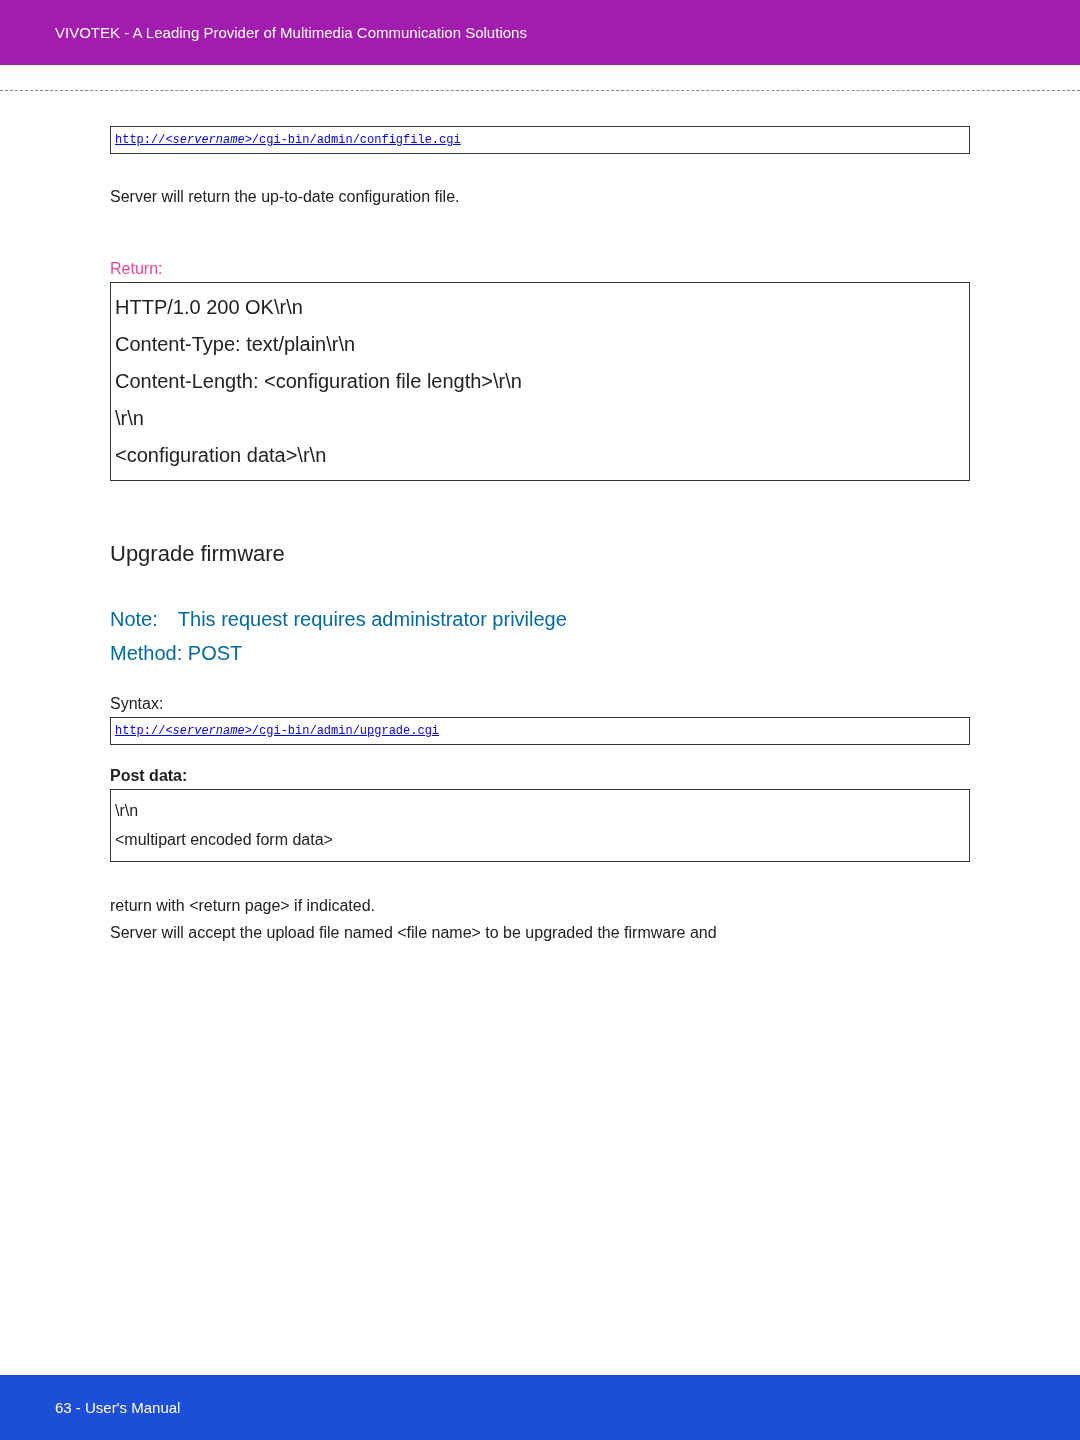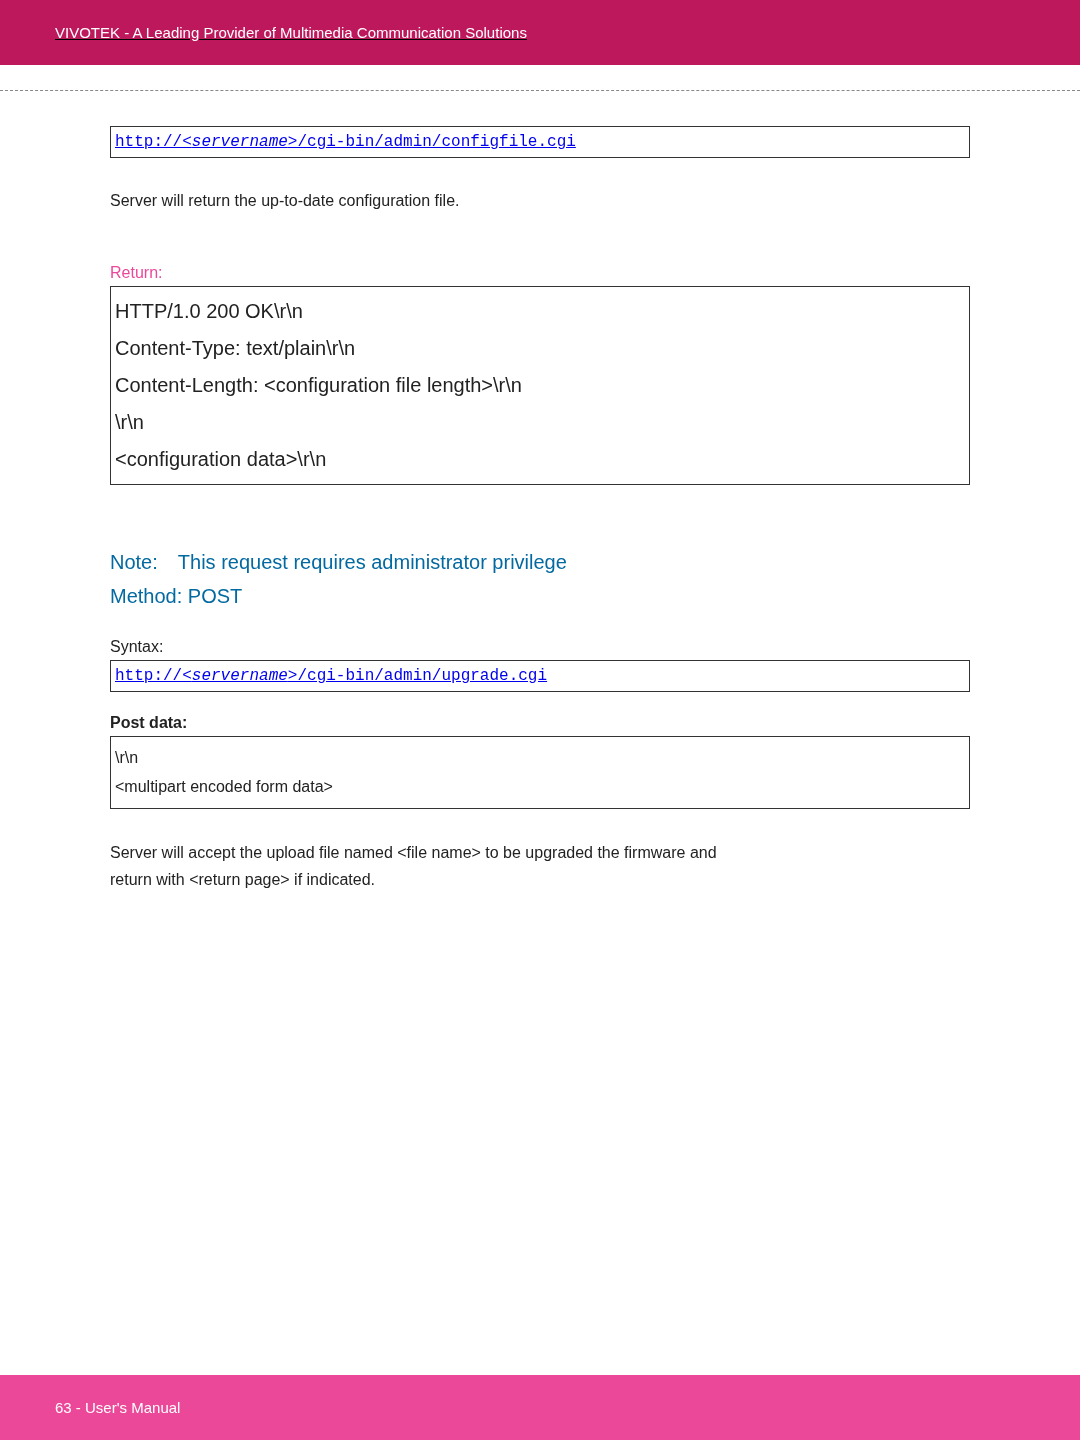--- a/index.html
+++ b/index.html
@@ -4,46 +4,45 @@
 <style>
   * { margin: 0; padding: 0; box-sizing: border-box; }
   body {
     font-family: Arial, Helvetica, sans-serif;
     background: #fff;
     width: 1080px;
     height: 1440px;
     position: relative;
   }
   .header-bar {
-    background: #be185d;
+    background: #a21caf;
     height: 65px;
     width: 100%;
     display: flex;
     align-items: center;
     padding-left: 55px;
-    text-decoration: underline;
   }
   .header-text {
     color: #fff;
     font-size: 15px;
     font-weight: normal;
   }
   .divider {
     border-top: 1px dashed #888;
     margin-top: 25px;
     width: 100%;
   }
   .content {
     padding: 35px 110px 0 110px;
   }
   .code-box {
     border: 1px solid #333;
     padding: 6px 4px;
     font-family: "Courier New", monospace;
-    font-size: 16px;
+    font-size: 12px;
     color: #0000EE;
     text-decoration: underline;
     margin-bottom: 30px;
   }
   .server-italic {
     font-style: italic;
   }
   .para {
     font-size: 16px;
     color: #222;
@@ -94,21 +93,21 @@
     color: #222;
     line-height: 1.85;
     margin-bottom: 30px;
   }
   .footer-bar {
     position: absolute;
     bottom: 0;
     left: 0;
     width: 100%;
     height: 65px;
-    background: #ec4899;
+    background: #1d4ed8;
     display: flex;
     align-items: center;
     padding-left: 55px;
   }
   .footer-text {
     color: #fff;
     font-size: 15px;
   }
 </style>
 </head>
@@ -130,39 +129,40 @@
 
   <div class="return-label">Return:</div>
   <div class="return-box">
     <div>HTTP/1.0 200 OK\r\n</div>
     <div>Content-Type: text/plain\r\n</div>
     <div>Content-Length: &lt;configuration file length&gt;\r\n</div>
     <div>\r\n</div>
     <div>&lt;configuration data&gt;\r\n</div>
   </div>
 
+  <div class="section-title">Upgrade firmware</div>
 
   <div class="note-block">
     <div>Note: This request requires administrator privilege</div>
     <div>Method: POST</div>
   </div>
 
   <div class="syntax-label">Syntax:</div>
   <div class="code-box" style="margin-bottom:10px;">
     <span>http://&lt;</span><span class="server-italic">servername</span><span>&gt;/cgi-bin/admin/upgrade.cgi</span>
   </div>
 
   <div class="post-label">Post data:</div>
   <div class="post-box">
     <div>\r\n</div>
     <div>&lt;multipart encoded form data&gt;</div>
   </div>
 
   <div style="font-size:16px;color:#222;line-height:1.7;">
+    <div>return with &lt;return page&gt; if indicated.</div>
     <div>Server will accept the upload file named &lt;file name&gt; to be upgraded the firmware and</div>
-    <div>return with &lt;return page&gt; if indicated.</div>
   </div>
 
 </div>
 
 <div class="footer-bar">
   <span class="footer-text">63 - User's Manual</span>
 </div>
 
 </body></html>

